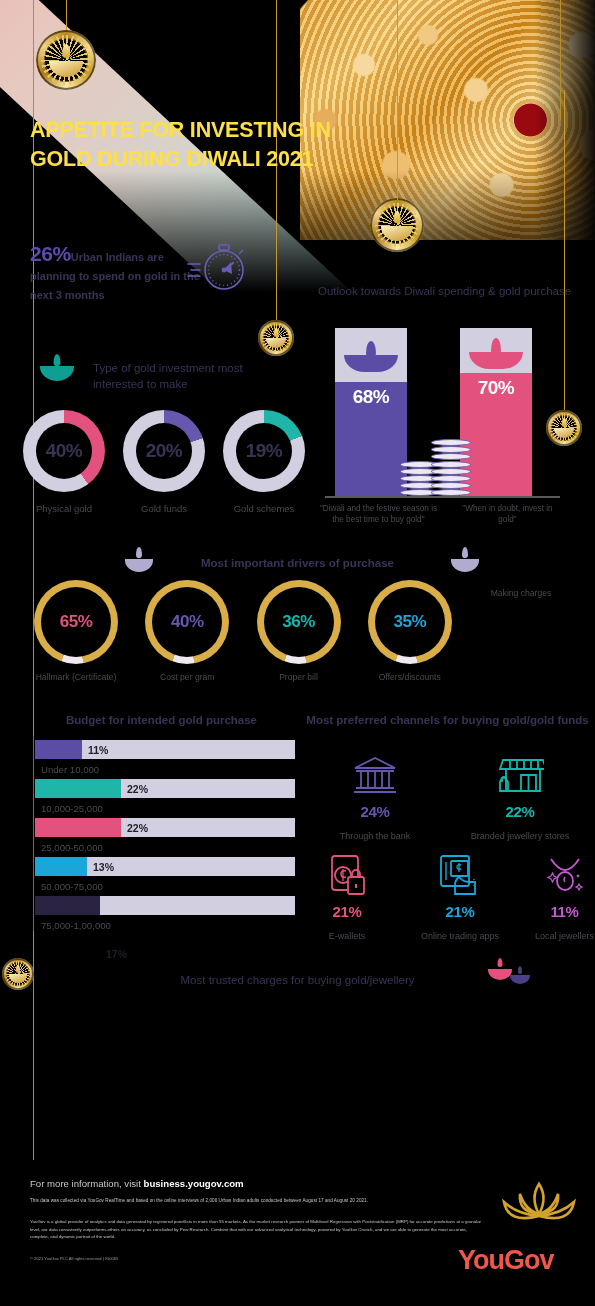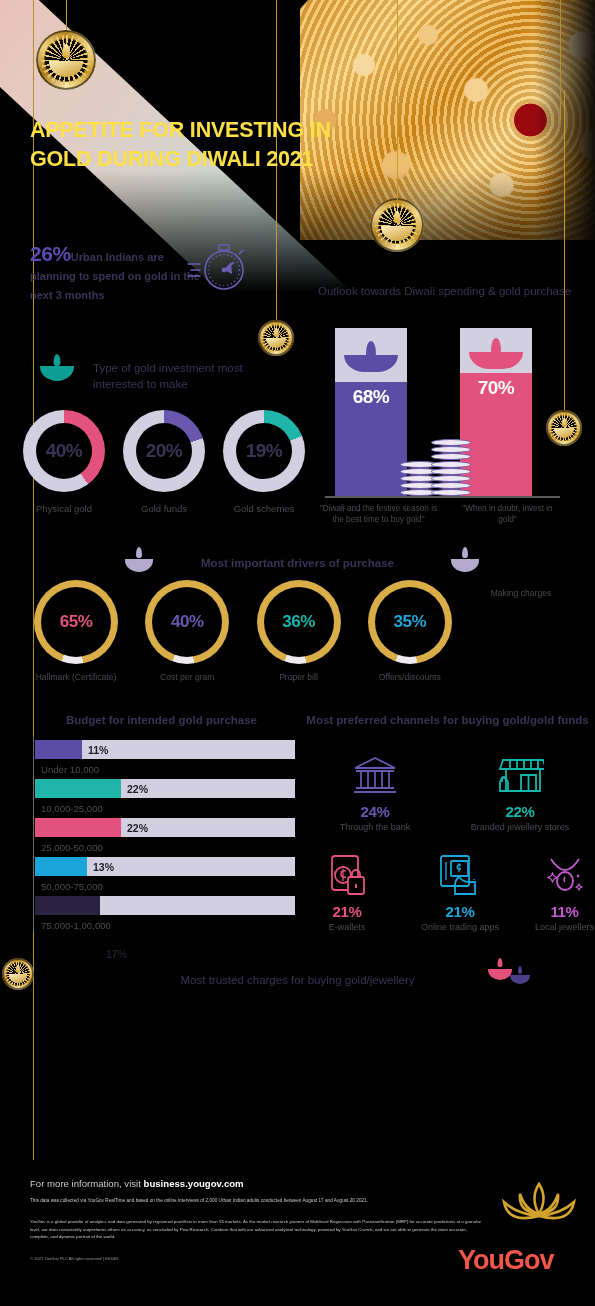--- a/index.html
+++ b/index.html
@@ -160,21 +160,21 @@
   .bfill { position:absolute; left:2px; top:0; height:19px; }
   .bpct { position:absolute; top:3.5px; font-size:10.5px; font-weight:bold; color:#1e1e28; }
   .blab { position:absolute; top:24px; left:8px; font-size:9.6px; color:#4a4a52; }
 
   
   .chan-h { position:absolute; left:305px; top:712px; width:285px; }
   .chan-grid { position:absolute; left:305px; top:752px; width:285px; }
   .chan { position:absolute; text-align:center; width:100px; }
   .chan .ic { height:48px; display:flex; align-items:center; justify-content:center; }
   .chan .cv { font-size:15px; font-weight:bold; letter-spacing:-.4px; margin-top:3px; }
-  .chan .cl { font-size:9px; color:#4a4a52; margin-top:2px; }
+  .chan .cl { font-size:9px; color:#4a4a52; margin-top:11px; }
 
   
   .trusted { position:absolute; left:0; top:972px; width:595px; }
 
   
   .footer { position:absolute; left:0; top:1160px; width:595px; height:125px; background:#000; }
   .f1 { position:absolute; left:30px; top:18px; font-size:9.6px; color:#c8c8cc; }
   .f1 b { color:#fff; }
   .f2 { position:absolute; left:30px; top:38px; font-size:4.6px; color:#c9c9cd; letter-spacing:.05px; }
   .f3 { position:absolute; left:30px; top:58px; width:455px; font-size:4.4px; color:#c9c9cd; line-height:1.75; }

